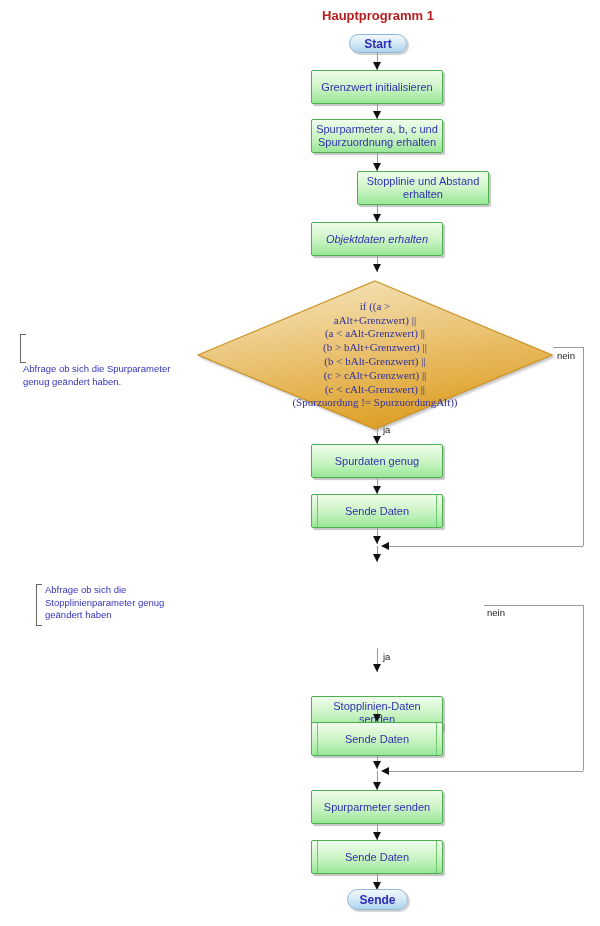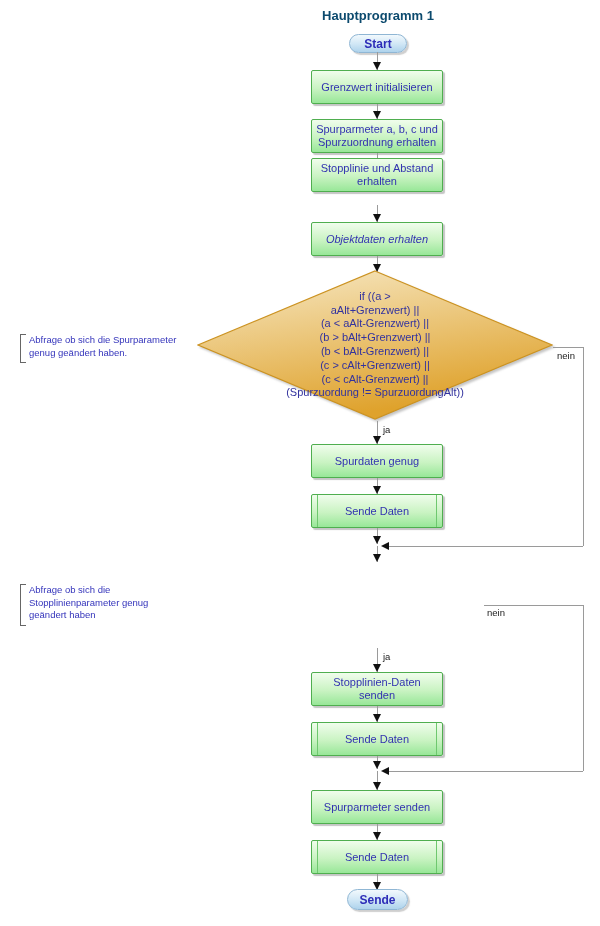--- a/index.html
+++ b/index.html
@@ -2,21 +2,21 @@
 <html><head>
 <meta charset="utf-8">
 <style>
   html,body{margin:0;padding:0;background:#ffffff;}
   #canvas{
     position:relative;width:600px;height:926px;background:#ffffff;overflow:hidden;
     font-family:"Liberation Sans", sans-serif;
   }
   .title{
     position:absolute;left:278px;top:8px;width:200px;text-align:center;
-    font-size:13px;font-weight:bold;color:#0c4a6e;
+    font-size:13px;font-weight:bold;color:#b91c1c;
   }
   
   .process{
     position:absolute;left:311px;width:132px;height:34px;
     background:linear-gradient(to bottom,#f0fdec 0%,#c9f3c2 55%,#98e798 100%);
     border:1px solid #4fae4f;border-radius:2px;
     box-shadow:2px 2px 1px rgba(150,150,150,0.55);
     display:flex;align-items:center;justify-content:center;text-align:center;
     font-size:11px;line-height:13px;color:#3232b0;white-space:pre-line;
     box-sizing:border-box;
@@ -78,32 +78,32 @@
 
   <div class="vline" style="left:377px;top:104px;height:15px;"></div>
   <div class="arr-down" style="left:373px;top:111px;"></div>
 
   <div class="process" style="top:119px;">Spurparmeter a, b, c und
 Spurzuordnung erhalten</div>
 
   <div class="vline" style="left:377px;top:153px;height:18px;"></div>
   <div class="arr-down" style="left:373px;top:163px;"></div>
 
-  <div class="process" style="top:158px;">Stopplinie und Abstand
+  <div class="process" style="top:171px;margin-left:46px;">Stopplinie und Abstand
 erhalten</div>
 
   <div class="vline" style="left:377px;top:205px;height:17px;"></div>
   <div class="arr-down" style="left:373px;top:214px;"></div>
 
   <div class="process" style="top:222px;font-style:italic;">Objektdaten erhalten</div>
 
   <div class="vline" style="left:377px;top:256px;height:16px;"></div>
   <div class="arr-down" style="left:373px;top:264px;"></div>
 
-  <div class="decision" style="left:197px;top:270px;width:356px;height:150px;">
+  <div class="decision" style="left:197px;top:280px;width:356px;height:150px;font-family:Liberation Serif, serif;">
     <svg width="356" height="150" viewBox="0 0 356 150">
       <defs>
         <linearGradient id="gradD1" x1="0" y1="0" x2="0.35" y2="1">
           <stop offset="0" stop-color="#f7e9c6"></stop>
           <stop offset="1" stop-color="#dfa22c"></stop>
         </linearGradient>
       </defs>
       <polygon points="178,1 355,75 178,149 1,75" fill="url(#gradD1)" stroke="#cc9322" stroke-width="1.2"></polygon>
     </svg>
     <div class="dtext" style="width:300px;">if ((a &gt;
@@ -140,21 +140,21 @@
   <div class="vline" style="left:377px;top:528px;height:16px;"></div>
   <div class="arr-down" style="left:373px;top:536px;"></div>
   <div class="vline" style="left:377px;top:546px;height:16px;"></div>
   <div class="arr-down" style="left:373px;top:554px;"></div>
 
 
   <div class="vline" style="left:377px;top:648px;height:24px;"></div>
   <div class="arr-down" style="left:373px;top:664px;"></div>
   <div class="edge-label" style="left:383px;top:651px;">ja</div>
 
-  <div class="process" style="top:672px;">Stopplinien-Daten
+  <div class="process" style="top:696px;">Stopplinien-Daten
 senden</div>
 
   <div class="vline" style="left:377px;top:706px;height:16px;"></div>
   <div class="arr-down" style="left:373px;top:714px;"></div>
 
   <div class="process subprocess" style="top:722px;">
     <div class="pp-line pp-left"></div>
     <div class="pp-line pp-right"></div>
     <span>Sende Daten</span>
   </div>
@@ -179,26 +179,26 @@
     <div class="pp-line pp-left"></div>
     <div class="pp-line pp-right"></div>
     <span>Sende Daten</span>
   </div>
 
   <div class="vline" style="left:377px;top:874px;height:16px;"></div>
   <div class="arr-down" style="left:373px;top:882px;"></div>
 
   <div class="terminator" style="left:347px;top:889px;width:61px;height:21px;border-radius:11px;">Sende</div>
 
-  <div class="annotation" style="left:20px;top:334px;">
+  <div class="annotation" style="left:20px;top:334px;flex-direction:column;">
     <div class="bracket" style="height:27px;"></div>
     <div class="ann-text">Abfrage ob sich die Spurparameter
 genug geändert haben.</div>
   </div>
 
-  <div class="annotation" style="left:20px;top:584px;">
+  <div class="annotation" style="left:36px;top:584px;">
     <div class="bracket" style="height:40px;"></div>
     <div class="ann-text">Abfrage ob sich die
 Stopplinienparameter genug
 geändert haben</div>
   </div>
 
 </div>
 
 </body></html>

